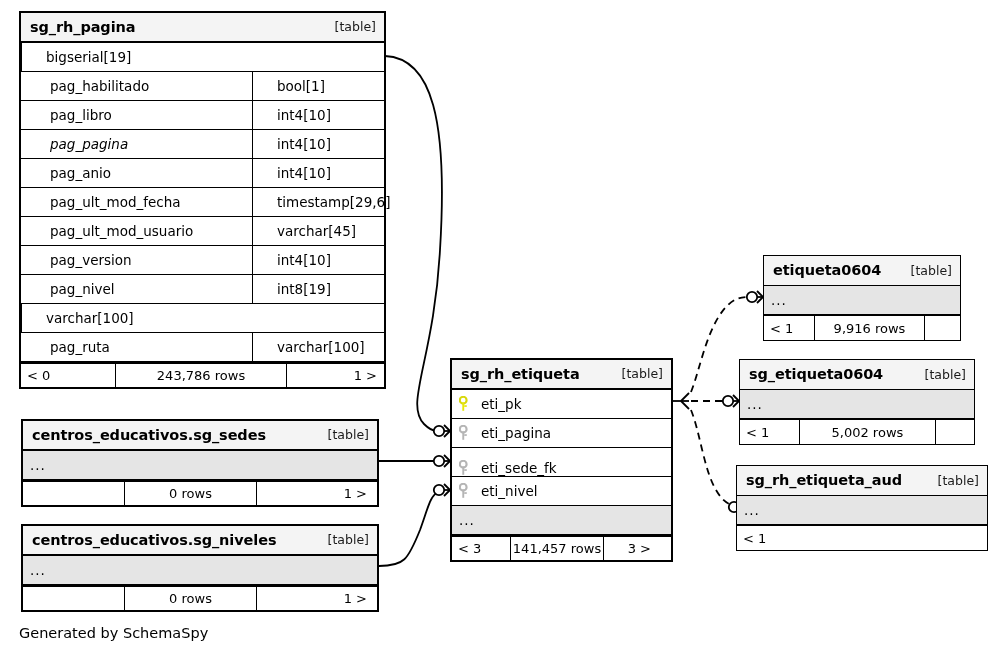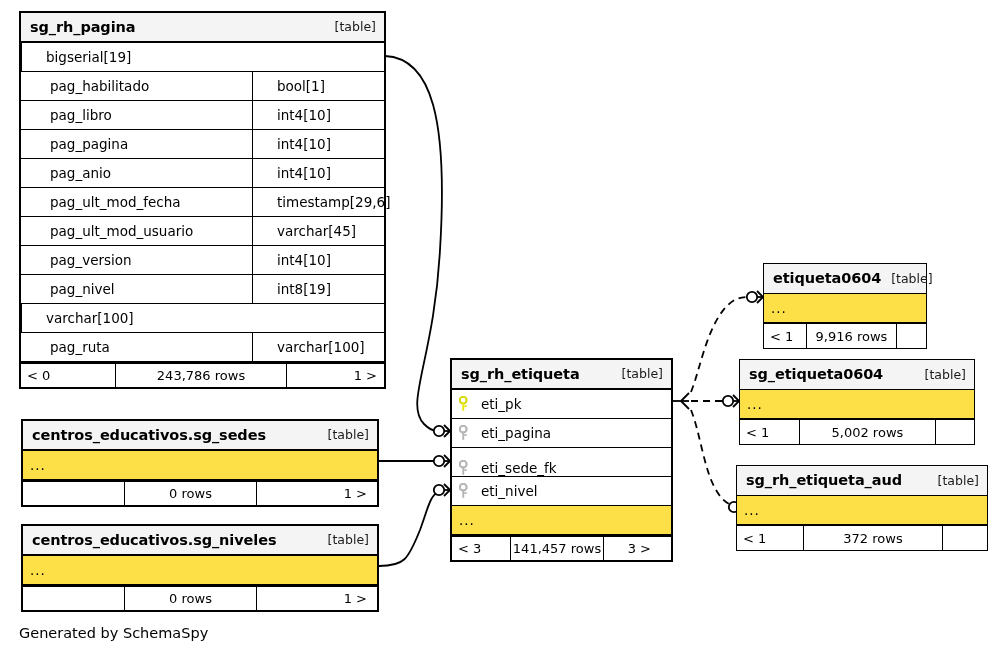--- a/index.html
+++ b/index.html
@@ -25,21 +25,21 @@
     left: 0; top: 0;
     width: 1004px;
     height: 657px;
     pointer-events: none;
     z-index: 1;
   }
 
   
   .node {
     position: absolute;
-    background: #fde047;
+    background: #e5e5e5;
     border: 2px solid #000000;
     box-sizing: border-box;
     z-index: 3;
   }
   .node.thin { border-width: 1.5px; }
 
   .thead {
     display: flex;
     align-items: center;
     justify-content: space-between;
@@ -220,21 +220,21 @@
 
     <div class="row">
       <div class="cell-name" style="width:231px;">
         <span class="keyicon"></span>
         <span>pag_libro</span>
       </div>
       <div class="cell-type" style="width:132px;">int4[10]</div>
     </div>
 
     <div class="row">
-      <div class="cell-name" style="width:231px;">
+      <div class="cell-name" style="width:231px;font-style:italic;">
         <span class="keyicon"></span>
         <span>pag_pagina</span>
       </div>
       <div class="cell-type" style="width:132px;">int4[10]</div>
     </div>
 
     <div class="row">
       <div class="cell-name" style="width:231px;">
         <span class="keyicon"></span>
         <span>pag_anio</span>
@@ -379,21 +379,21 @@
       <span class="ttype">[table]</span>
     </div>
     <div class="ellipsis-row">...</div>
     <div class="tfoot">
       <div class="foot-cell foot-left" style="width:101px;"></div>
       <div class="foot-cell foot-mid" style="width:133px;">0 rows</div>
       <div class="foot-cell foot-right" style="width:117px;">1 &gt;</div>
     </div>
   </div>
 
-  <div class="node thin" style="left:763px; top:255px; width:164px;margin-top:8px;">
+  <div class="node thin" style="left:763px; top:255px; width:198px;">
     <div class="thead">
       <span class="tname">etiqueta0604</span>
       <span class="ttype">[table]</span>
     </div>
     <div class="ellipsis-row">...</div>
     <div class="tfoot">
       <div class="foot-cell foot-left" style="width:50px;">&lt; 1</div>
       <div class="foot-cell foot-mid" style="width:111px;">9,916 rows</div>
       <div class="foot-cell foot-right" style="width:34px;"></div>
     </div>
@@ -413,20 +413,19 @@
   </div>
 
   <div class="node thin" style="left:736px; top:465px; width:252px;">
     <div class="thead">
       <span class="tname">sg_rh_etiqueta_aud</span>
       <span class="ttype">[table]</span>
     </div>
     <div class="ellipsis-row">...</div>
     <div class="tfoot">
       <div class="foot-cell foot-left" style="width:66px;">&lt; 1</div>
-      <div class="foot-cell foot-mid" style="width:140px;">372 rows</div>
       <div class="foot-cell foot-right" style="width:42px;"></div>
     </div>
   </div>
 
   <div class="caption">Generated by SchemaSpy</div>
 
 </div>
 
 </body></html>

